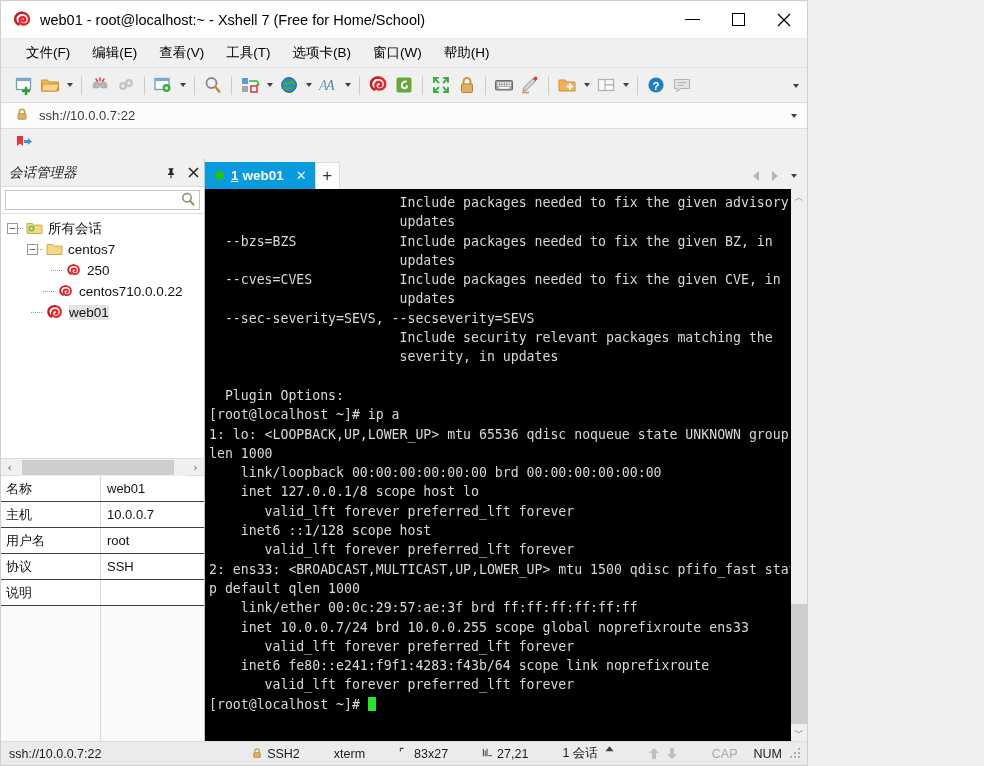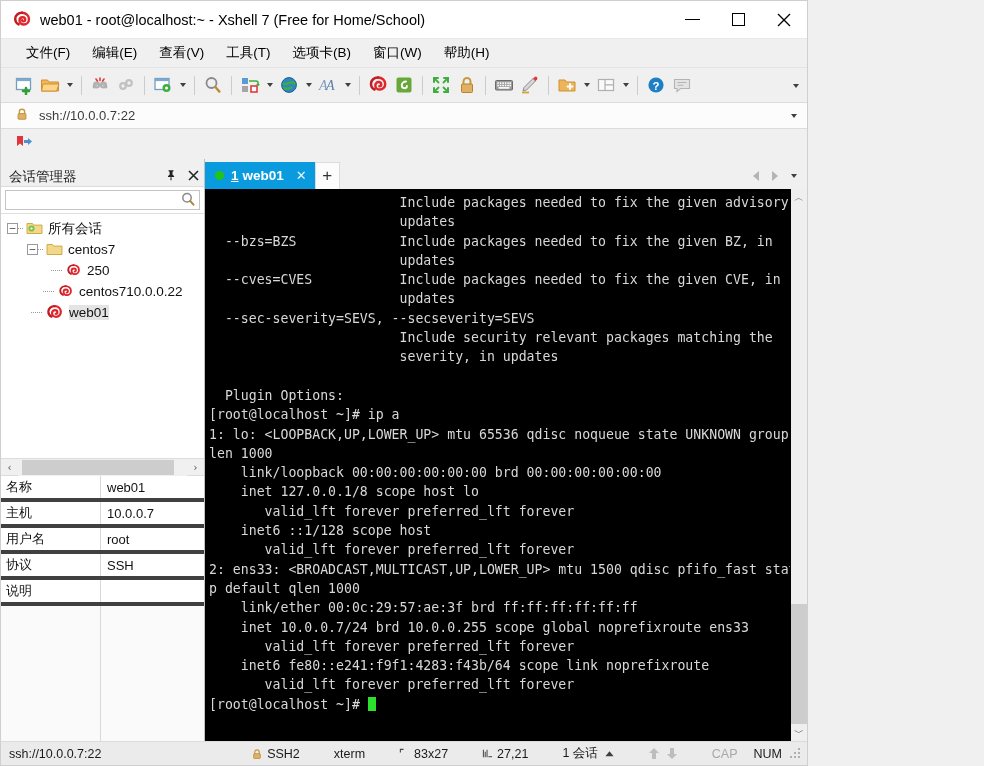--- a/index.html
+++ b/index.html
@@ -103,23 +103,24 @@
 
   
   .sidebar {
     width: 203px; flex: 0 0 203px;
     display: flex; flex-direction: column;
     background: #f0f0f0;
     min-height: 0;
   }
   .sb-header {
     height: 28px; flex: 0 0 28px;
-    display: flex; align-items: flex-end;
+    display: flex; align-items: center;
     background: #f0f0f0;
     border-bottom: 1px solid #dcdcdc;
+    font-style: italic;
   }
   .sb-title {
     font-size: 13.5px; color: #1a1a1a; padding-left: 8px; flex: 1 1 auto;
   }
   .sb-hicon {
     width: 22px; height: 22px;
     display: flex; align-items: center; justify-content: center;
     font-size: 13px; color: #222;
   }
 
@@ -166,21 +167,21 @@
     width: 17px; height: 17px; display:flex; align-items:center; justify-content:center;
     color:#505050; font-size:10px; font-family:"DejaVu Sans",sans-serif;
   }
   .hs-track { flex: 1 1 auto; height: 17px; background: #f0f0f0; position: relative; }
   .hs-thumb {
     position: absolute; left: 4px; top: 1px; width: 152px; height: 15px;
     background: #cdcdcd;
   }
 
   .sb-props { background: #fff; flex: 0 0 auto; }
-  .prow { display: flex; height: 26px; border-bottom: 4px solid #404040; }
+  .prow { display: flex; height: 26px; border-bottom: 1px solid #404040; }
   .pkey {
     width: 100px; flex: 0 0 100px; font-size: 13px; color: #111;
     display: flex; align-items: center; padding-left: 5px;
     border-right: 1px solid #d8d8d8;
   }
   .pval { flex: 1 1 auto; font-size: 13px; color: #111; display: flex; align-items: center; padding-left: 6px; }
   .sb-propfill { flex: 1 1 auto; background: #fafafa; display:flex; }
   .sb-propfill .pkey { border-right: 1px solid #d8d8d8; }
 
   
@@ -239,21 +240,21 @@
   .ts-thumb { position: absolute; left: 0; right: 0; bottom: 0; height: 120px; background: #cdcdcd; }
 
   
   .statusbar {
     height: 24px; flex: 0 0 24px; background: #ebebeb;
     display: flex; align-items: center;
     border-top: 1px solid #dcdcdc;
     font-size: 12.5px; color: #1a1a1a;
   }
   .st-left { padding-left: 8px; flex: 1 1 auto; }
-  .st-cell { display: flex; align-items: center; white-space: nowrap; }
+  .st-cell { display: flex; align-items: flex-start; white-space: nowrap; }
   .st-gap { width: 34px; }
   .st-dim { color: #a8a8a8; }
   .grip { width: 12px; height: 12px; margin: 0 5px 0 8px; position: relative; }
   .grip i { position:absolute; width:2px;height:2px;background:#b0b0b0; }
 </style>
 </head>
 <body>
 
 <div id="app">
 

